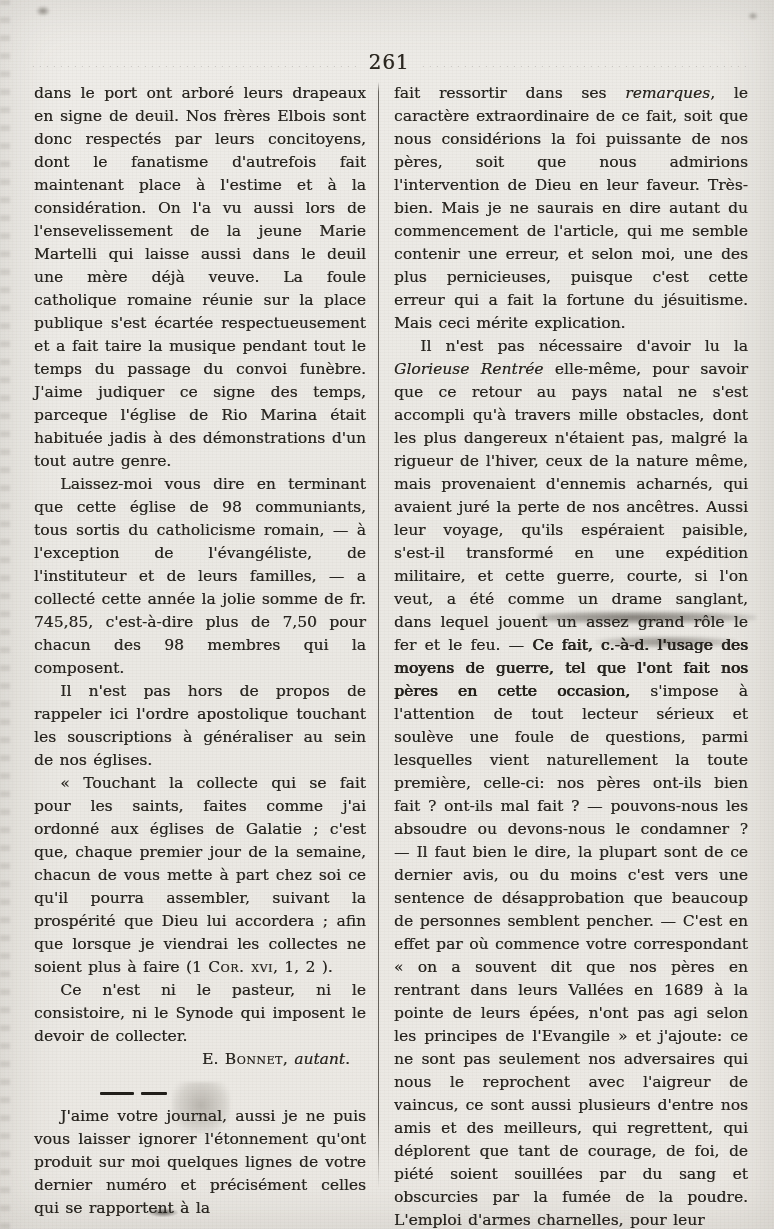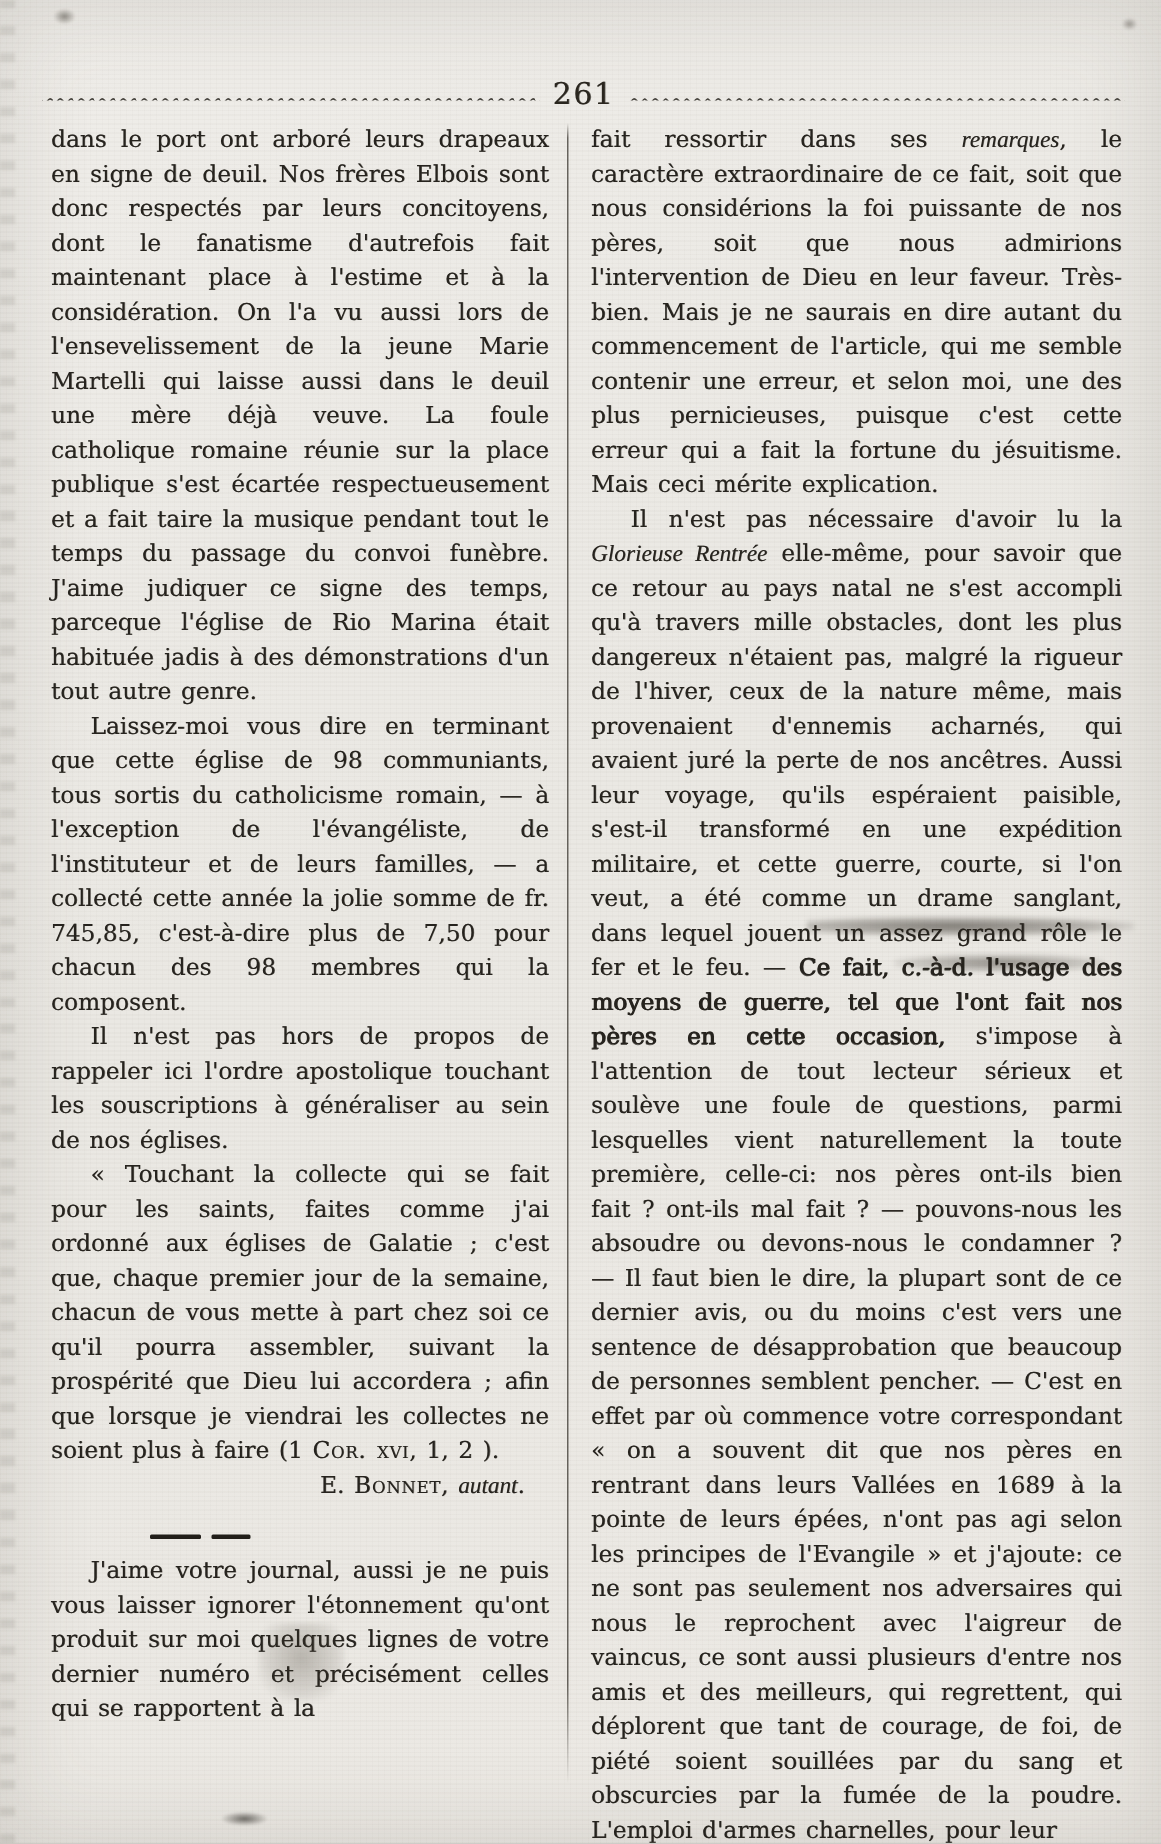--- a/index.html
+++ b/index.html
@@ -55,21 +55,21 @@
 
   p.para{
     margin:0;text-align:justify;
     text-shadow:0.35px 0 rgba(38,34,28,0.55);
     word-spacing:1.5px;
   }
   p.indent{text-indent:1.7em;}
   p.align-center{text-align:center;text-indent:0;}
   p.align-right{text-align:right;text-indent:0;padding-right:16px;}
   p.salutation{margin-top:13px;}
-  .seg-i{font-style:italic;font-family:Liberation Serif, serif;}
+  .seg-i{font-style:italic;}
   .seg-sc{font-variant:small-caps;letter-spacing:0.5px;margin-top:13px;}
   .seg-d{text-shadow:0.7px 0 currentColor, 0 0.4px rgba(30,27,22,0.7);}
 
   .sec-divider{
     margin:11px 0 0 66px;height:23px;
     display:flex;align-items:center;gap:7px;
   }
   .sec-divider .bar{height:3px;background:#211e19;border-radius:1px;}
   .sec-divider .bar1{width:34px;}
   .sec-divider .bar2{width:26px;}
@@ -103,20 +103,21 @@
     <span class="page-num">261</span>
     <span class="wave">xxxxxxxxxxxxxxxxxxxxxxxxxxxxxxxxxxxxxxxxxxxxxxxxxxxxxxxxxxxxxxxxxxxxxxxxxxxxxxxxxxxxxxxxxxxxxxxxxxxxxxxxxxxxxxxxxxxxxxxx</span>
   </div>
 
   <div class="content">
     <div class="col col-left">
         <p class="para"><span class="seg-n">dans le port ont arboré leurs drapeaux en signe de deuil. Nos frères Elbois sont donc respectés par leurs concitoyens, dont le fanatisme d'autrefois fait maintenant place à l'estime et à la considération. On l'a vu aussi lors de l'ensevelissement de la jeune Marie Martelli qui laisse aussi dans le deuil une mère déjà veuve. La foule catholique romaine réunie sur la place publique s'est écartée respectueusement et a fait taire la musique pendant tout le temps du passage du convoi funèbre. J'aime judiquer ce signe des temps, parceque l'église de Rio Marina était habituée jadis à des démonstrations d'un tout autre genre.</span></p>
         <p class="para indent"><span class="seg-n">Laissez-moi vous dire en terminant que cette église de 98 communiants, tous sortis du catholicisme romain, — à l'exception de l'évangéliste, de l'instituteur et de leurs familles, — a collecté cette année la jolie somme de fr. 745,85, c'est-à-dire plus de 7,50 pour chacun des 98 membres qui la composent.</span></p>
         <p class="para indent"><span class="seg-n">Il n'est pas hors de propos de rappeler ici l'ordre apostolique touchant les souscriptions à généraliser au sein de nos églises.</span></p>
         <p class="para indent"><span class="seg-n">« Touchant la collecte qui se fait pour les saints, faites comme j'ai ordonné aux églises de Galatie ; c'est que, chaque premier jour de la semaine, chacun de vous mette à part chez soi ce qu'il pourra assembler, suivant la prospérité que Dieu lui accordera ; afin que lorsque je viendrai les collectes ne soient plus à faire (1 </span><span class="seg-sc">Cor. xvi</span><span class="seg-n">, 1, 2 ).</span></p>
+        <p class="para indent"><span class="seg-n">Ce n'est ni le pasteur, ni le consistoire, ni le Synode qui imposent le devoir de collecter.</span></p>
         <p class="para align-right"><span class="seg-n">E. </span><span class="seg-sc">Bonnet</span><span class="seg-n">, </span><span class="seg-i">autant</span><span class="seg-n">.</span></p>
         <div class="sec-divider">
           <div class="bar bar1"></div>
           <div class="bar bar2"></div>
         </div>
         <p class="para indent"><span class="seg-n">J'aime votre journal, aussi je ne puis vous laisser ignorer l'étonnement qu'ont produit sur moi quelques lignes de votre dernier numéro et précisément celles qui se rapportent à la </span></p>
       </div>
     <div class="column-rule"></div>
     <div class="col col-right">
         <p class="para"><span class="seg-n">fait ressortir dans ses </span><span class="seg-i">remarques</span><span class="seg-n">, le caractère extraordinaire de ce fait, soit que nous considérions la foi puissante de nos pères, soit que nous admirions l'intervention de Dieu en leur faveur. Très-bien. Mais je ne saurais en dire autant du commencement de l'article, qui me semble contenir une erreur, et selon moi, une des plus pernicieuses, puisque c'est cette erreur qui a fait la fortune du jésuitisme. Mais ceci mérite explication.</span></p>

